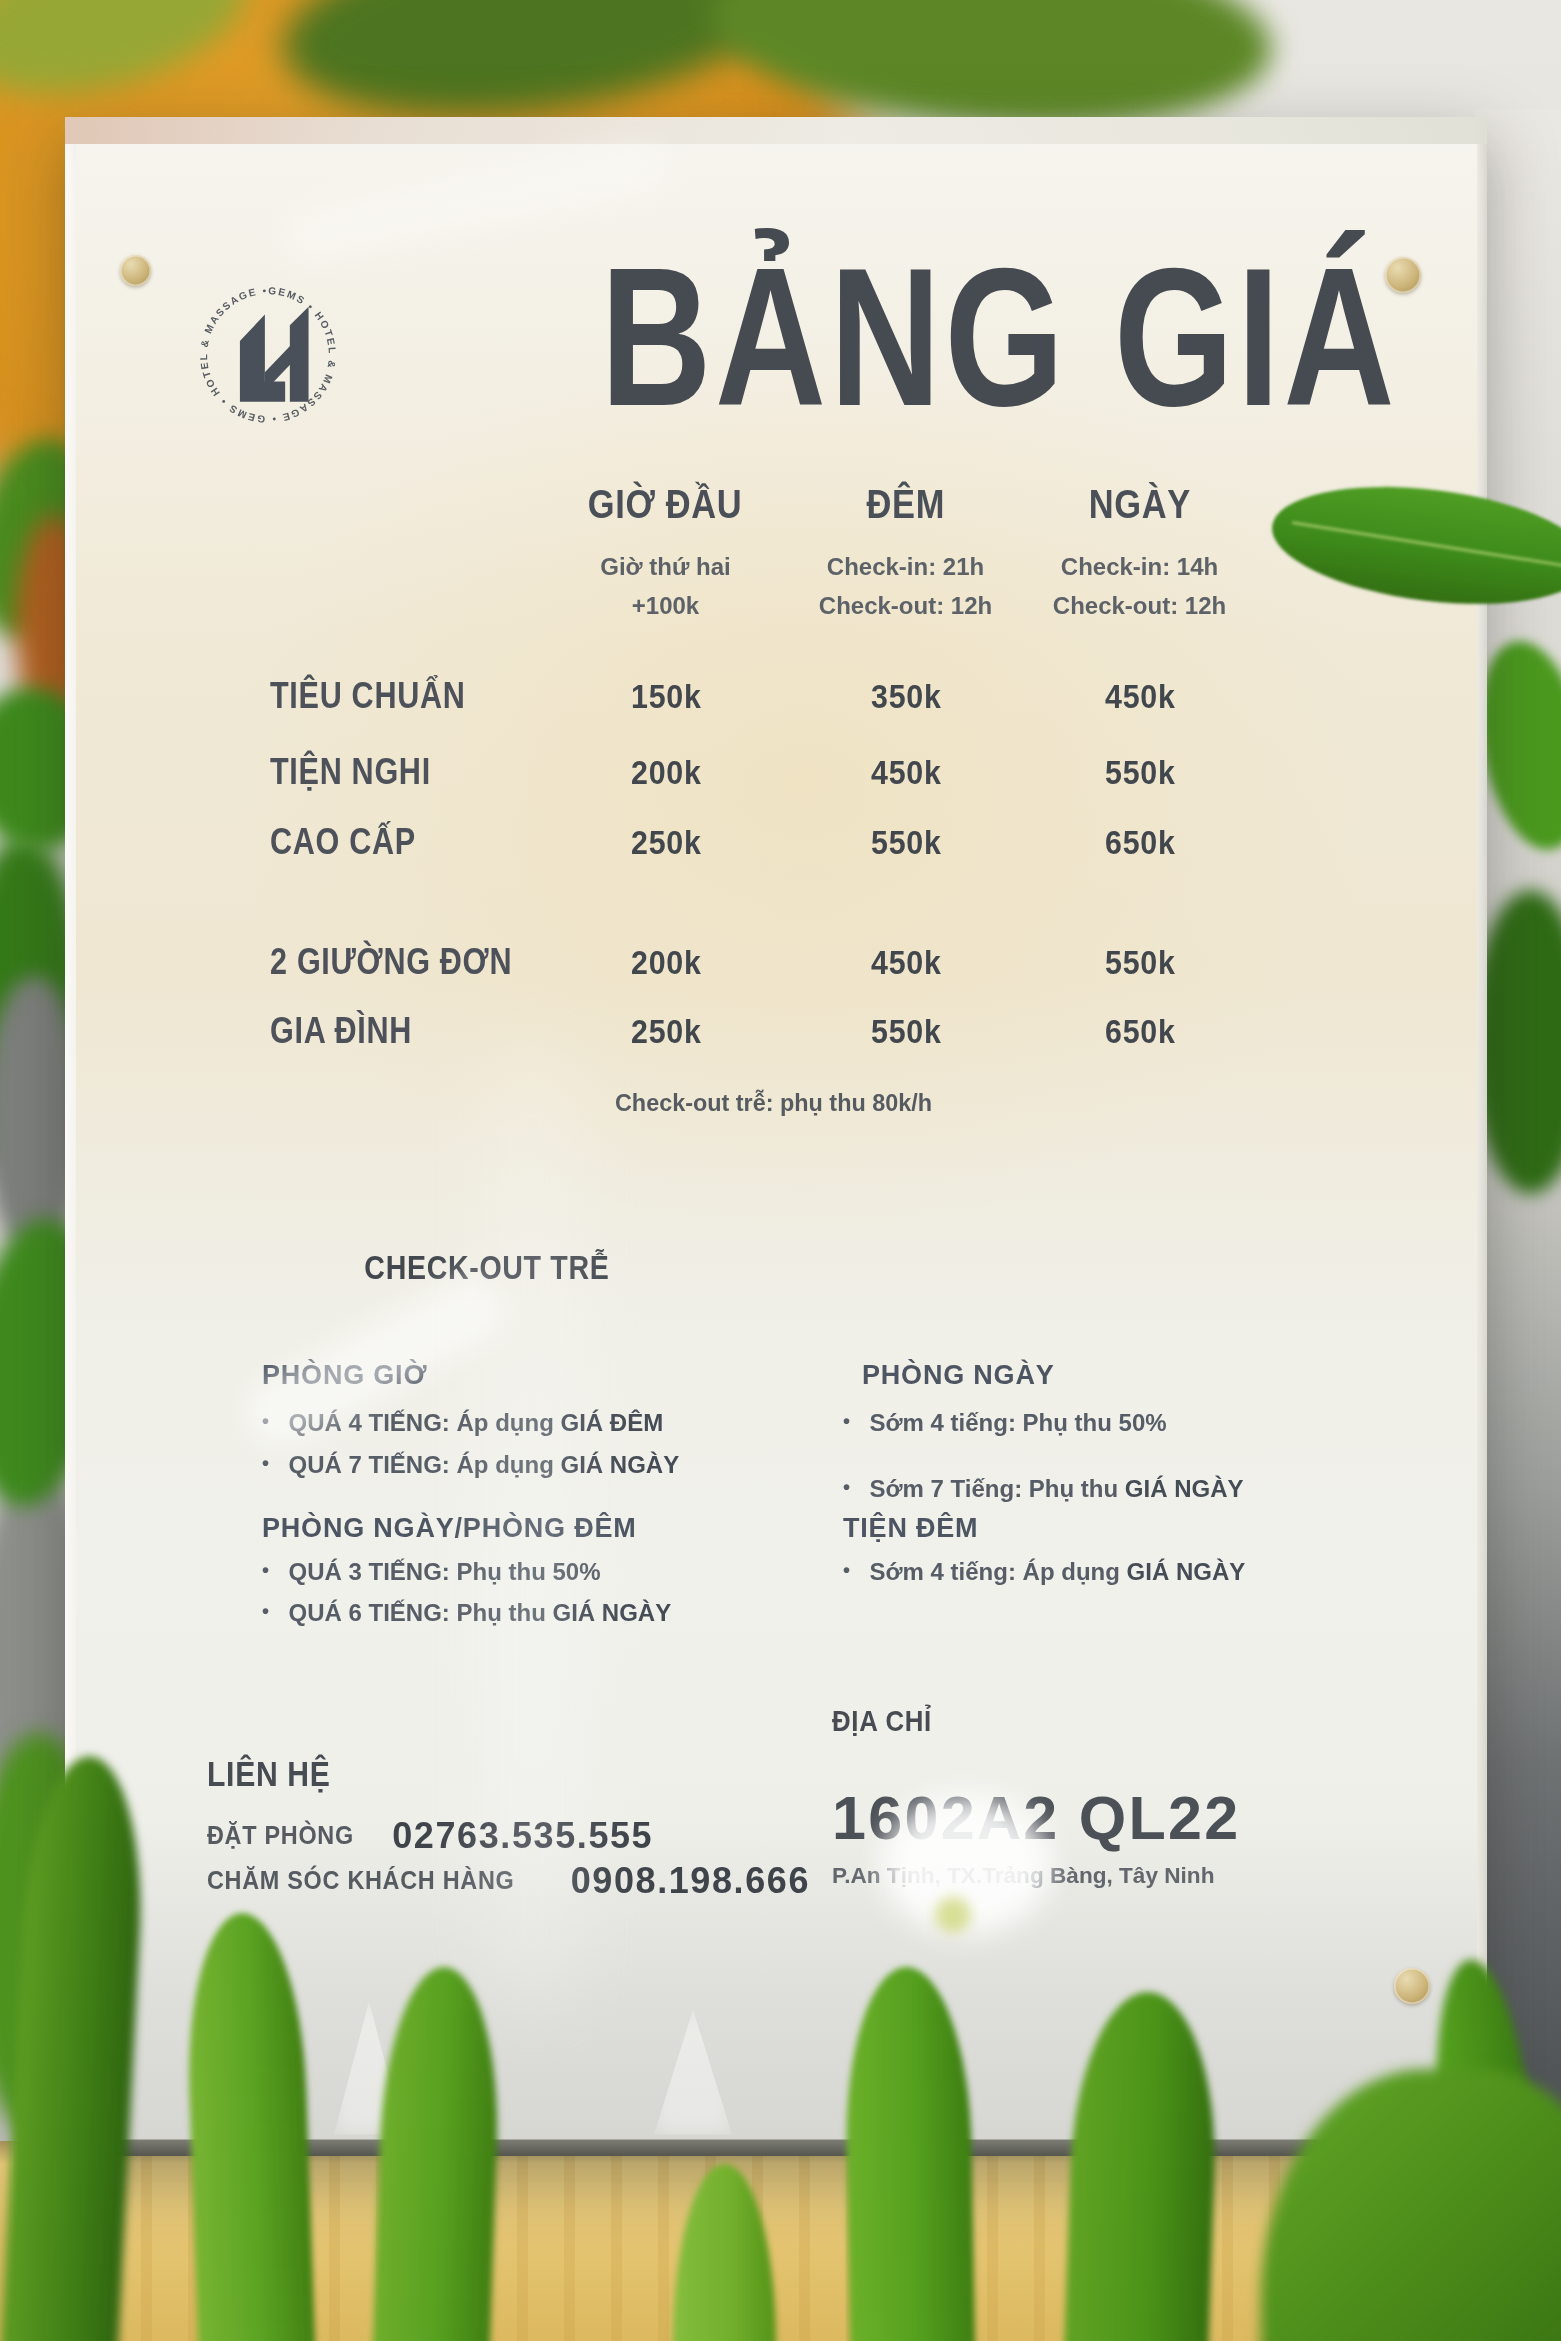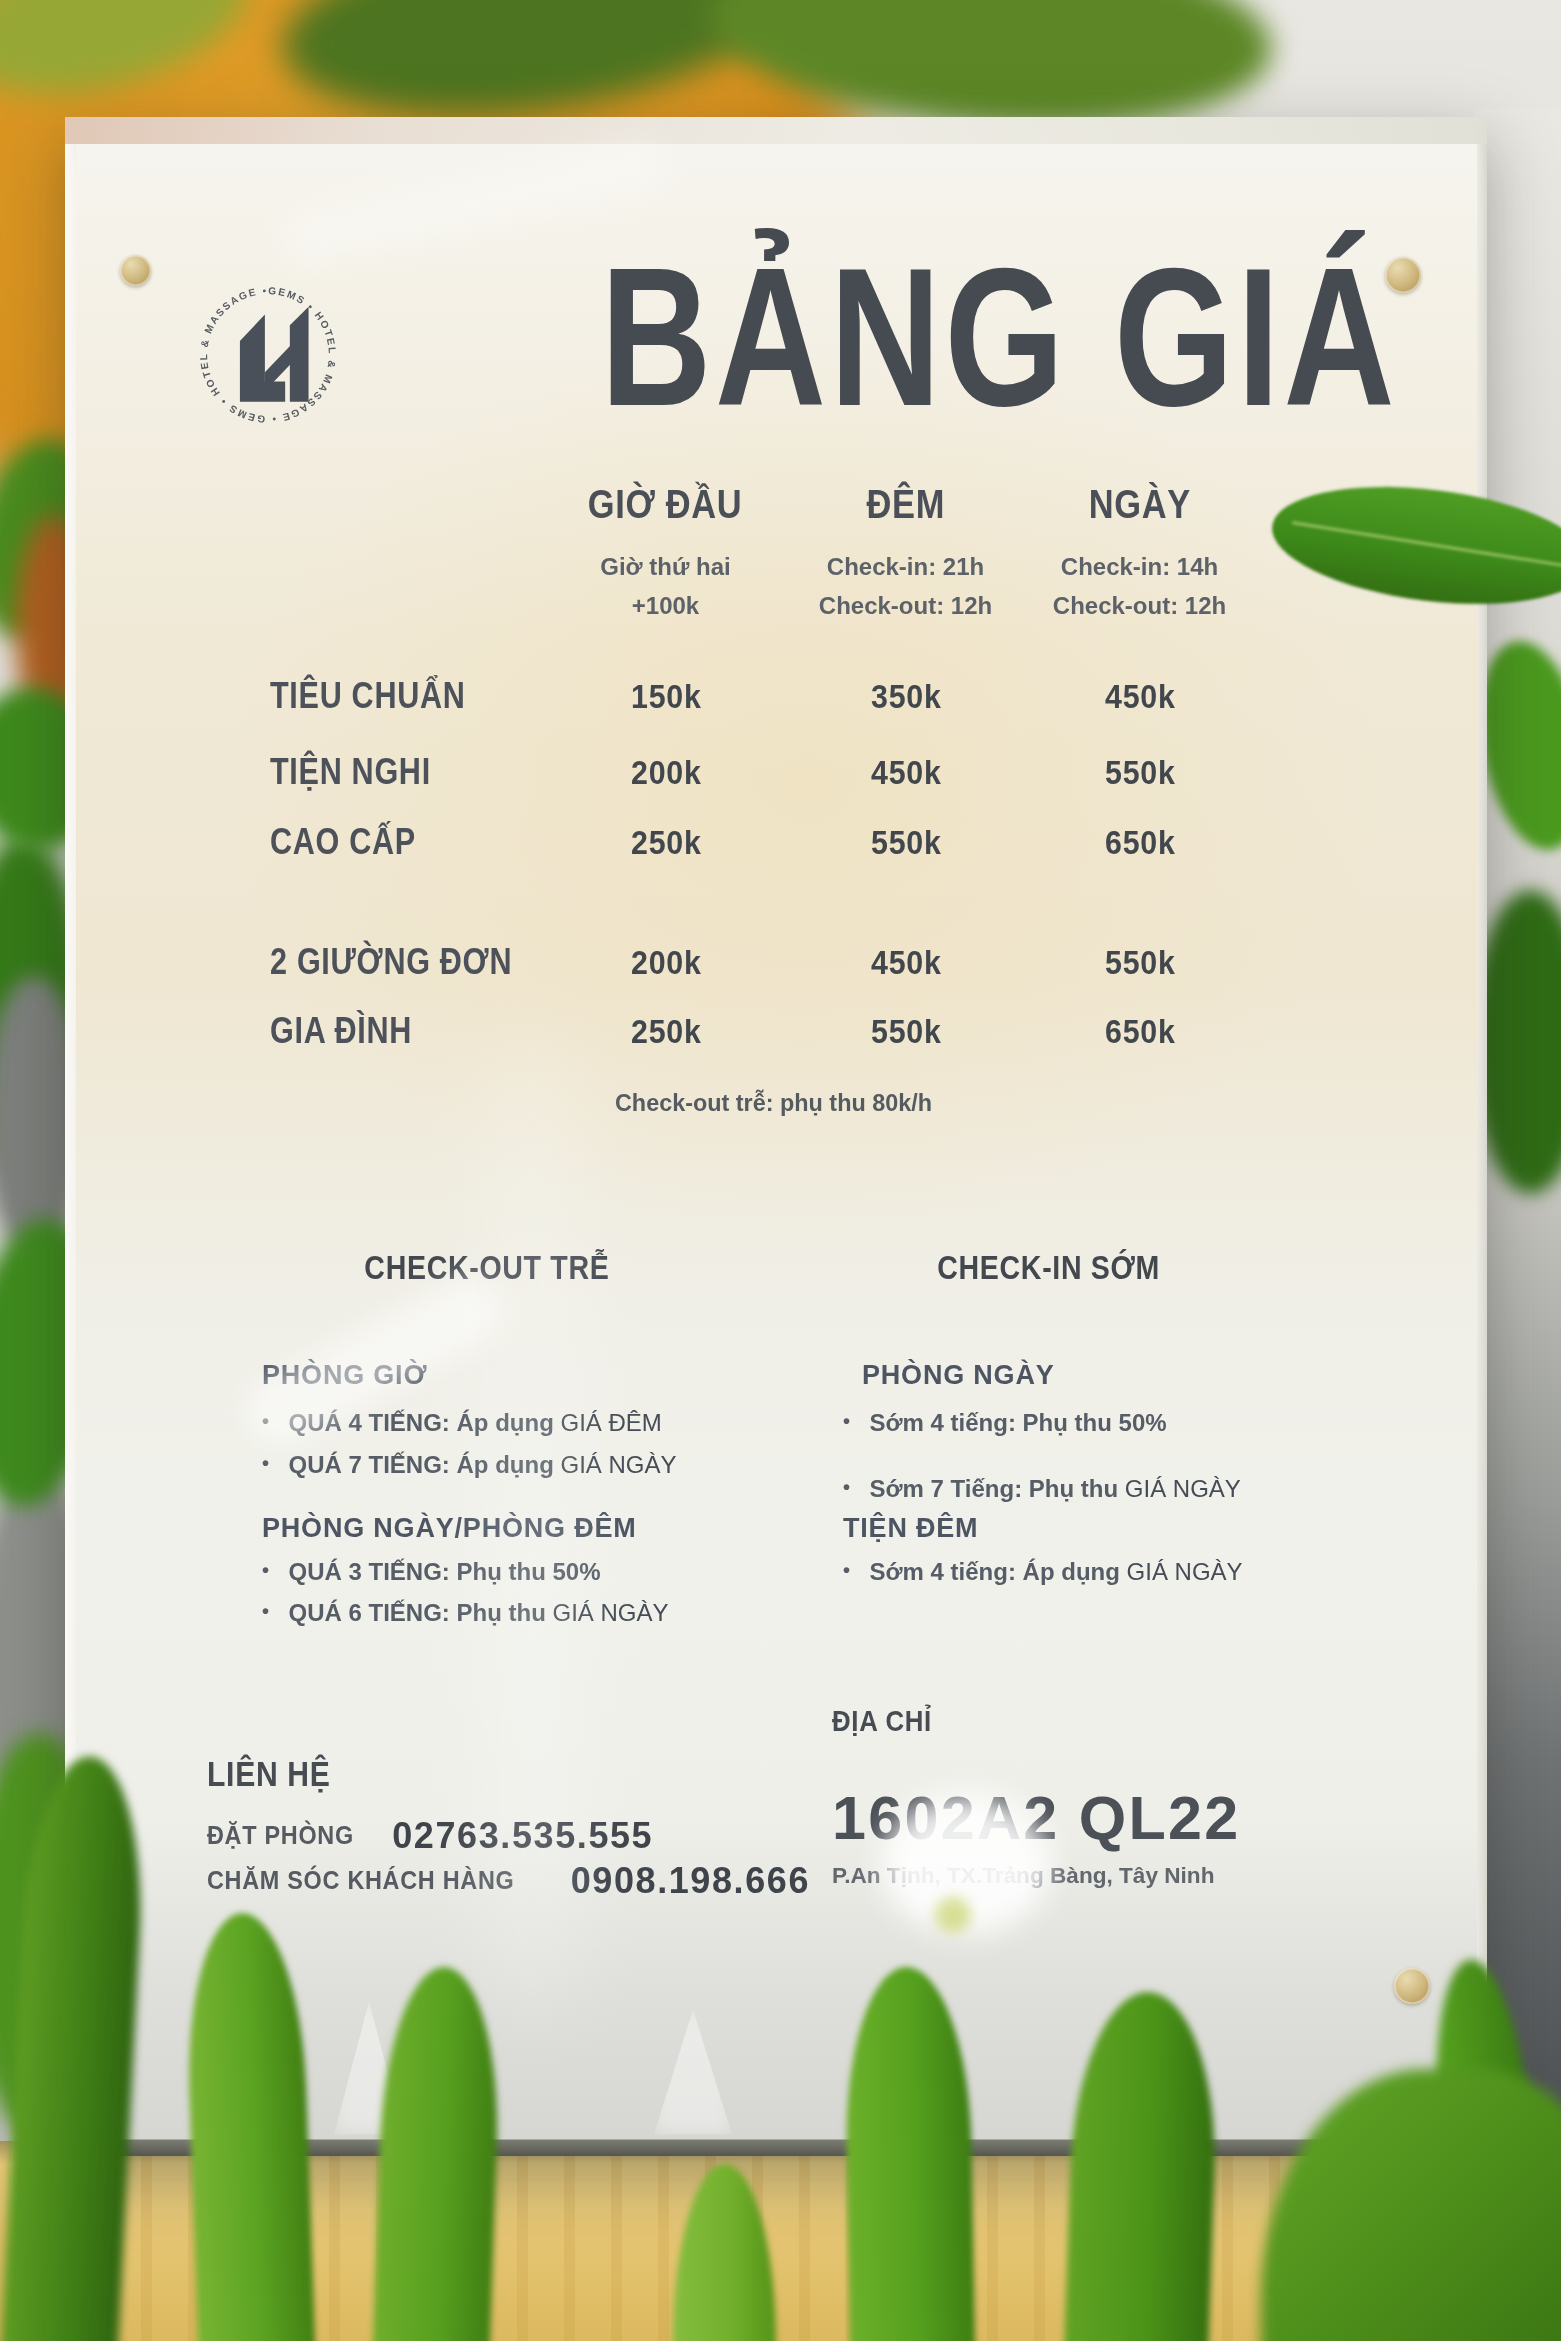--- a/index.html
+++ b/index.html
@@ -62,21 +62,21 @@
     letter-spacing:0.8px;}
   .prow .val span{display:inline-block;transform:scaleX(.92);}
   .note{position:absolute;left:385px;top:946px;width:625px;text-align:center;font-size:23.4px;font-weight:600;color:#565b61;}
   
   .sec-head{position:absolute;top:1104px;width:468px;text-align:center;font-size:34px;font-weight:700;color:#43484f;}
   .sec-head span{display:inline-block;transform:scaleX(.84);letter-spacing:0.8px;}
   .pline{position:absolute;white-space:nowrap;}
   .phead{font-size:27px;font-weight:700;color:#4d5562;letter-spacing:0.8px;}
   .pbullet{font-size:24px;font-weight:600;color:#565d66;}
   .pbullet .dot{display:inline-block;width:26.5px;color:#565d66;font-size:20px;vertical-align:2.3px;}
-  .pbullet strong{color:#454c56;font-weight:400;}
+  .pbullet strong{color:#454c56;font-weight:700;}
   
   .block-head{position:absolute;font-size:35px;font-weight:700;color:#474c53;}
   .block-head span{display:inline-block;transform:scaleX(.86);transform-origin:left center;letter-spacing:0.8px;}
   .c-row{position:absolute;left:131px;height:52px;white-space:nowrap;}
   .c-label{font-size:26px;font-weight:700;color:#555b61;transform:scaleX(.9);transform-origin:left center;display:inline-block;letter-spacing:0.8px;}
   .c-phone{font-size:36px;font-weight:700;color:#3f444b;letter-spacing:1.6px;margin-left:22px;vertical-align:-3.1px;}
   .addr-big{position:absolute;left:756px;top:1639px;font-size:61px;font-weight:700;color:#4c5157;letter-spacing:2.3px;white-space:nowrap;}
   .addr-small{position:absolute;left:756px;top:1719px;font-size:22.6px;font-weight:700;color:#62676d;white-space:nowrap;}
   
   .glare{position:absolute;background:#ffffff;}
@@ -200,21 +200,20 @@
     <div class="prow" style="top:860px;">
       <span class="lbl">GIA ĐÌNH</span>
       <span class="val" style="left:473px;"><span>250k</span></span>
       <span class="val" style="left:713px;"><span>550k</span></span>
       <span class="val" style="left:947px;"><span>650k</span></span>
     </div>
 
     <div class="note">Check-out trễ:  phụ thu 80k/h</div>
 
     <div class="sec-head" style="left:177px;"><span>CHECK-OUT TRỄ</span></div>
-    <div class="sec-head" style="left:739px;"><span>CHECK-IN SỚM</span></div>
 
     <div class="pline phead" style="left:186px;top:1216px;">PHÒNG GIỜ</div>
     <div class="pline pbullet" style="left:186px;top:1265px;"><span class="dot">•</span><span>QUÁ 4 TIẾNG: Áp dụng </span><strong>GIÁ ĐÊM</strong></div>
     <div class="pline pbullet" style="left:186px;top:1307px;"><span class="dot">•</span><span>QUÁ 7 TIẾNG: Áp dụng </span><strong>GIÁ NGÀY</strong></div>
     <div class="pline phead" style="left:186px;top:1369px;">PHÒNG NGÀY/PHÒNG ĐÊM</div>
     <div class="pline pbullet" style="left:186px;top:1414px;"><span class="dot">•</span><span>QUÁ 3 TIẾNG: Phụ thu 50%</span><strong></strong></div>
     <div class="pline pbullet" style="left:186px;top:1455px;"><span class="dot">•</span><span>QUÁ 6 TIẾNG: Phụ thu </span><strong>GIÁ NGÀY</strong></div>
 
     <div class="pline phead" style="left:767px;top:1216px;margin-left:19px;">PHÒNG NGÀY</div>
     <div class="pline pbullet" style="left:767px;top:1265px;"><span class="dot">•</span><span>Sớm 4 tiếng: Phụ thu 50%</span><strong></strong></div>

